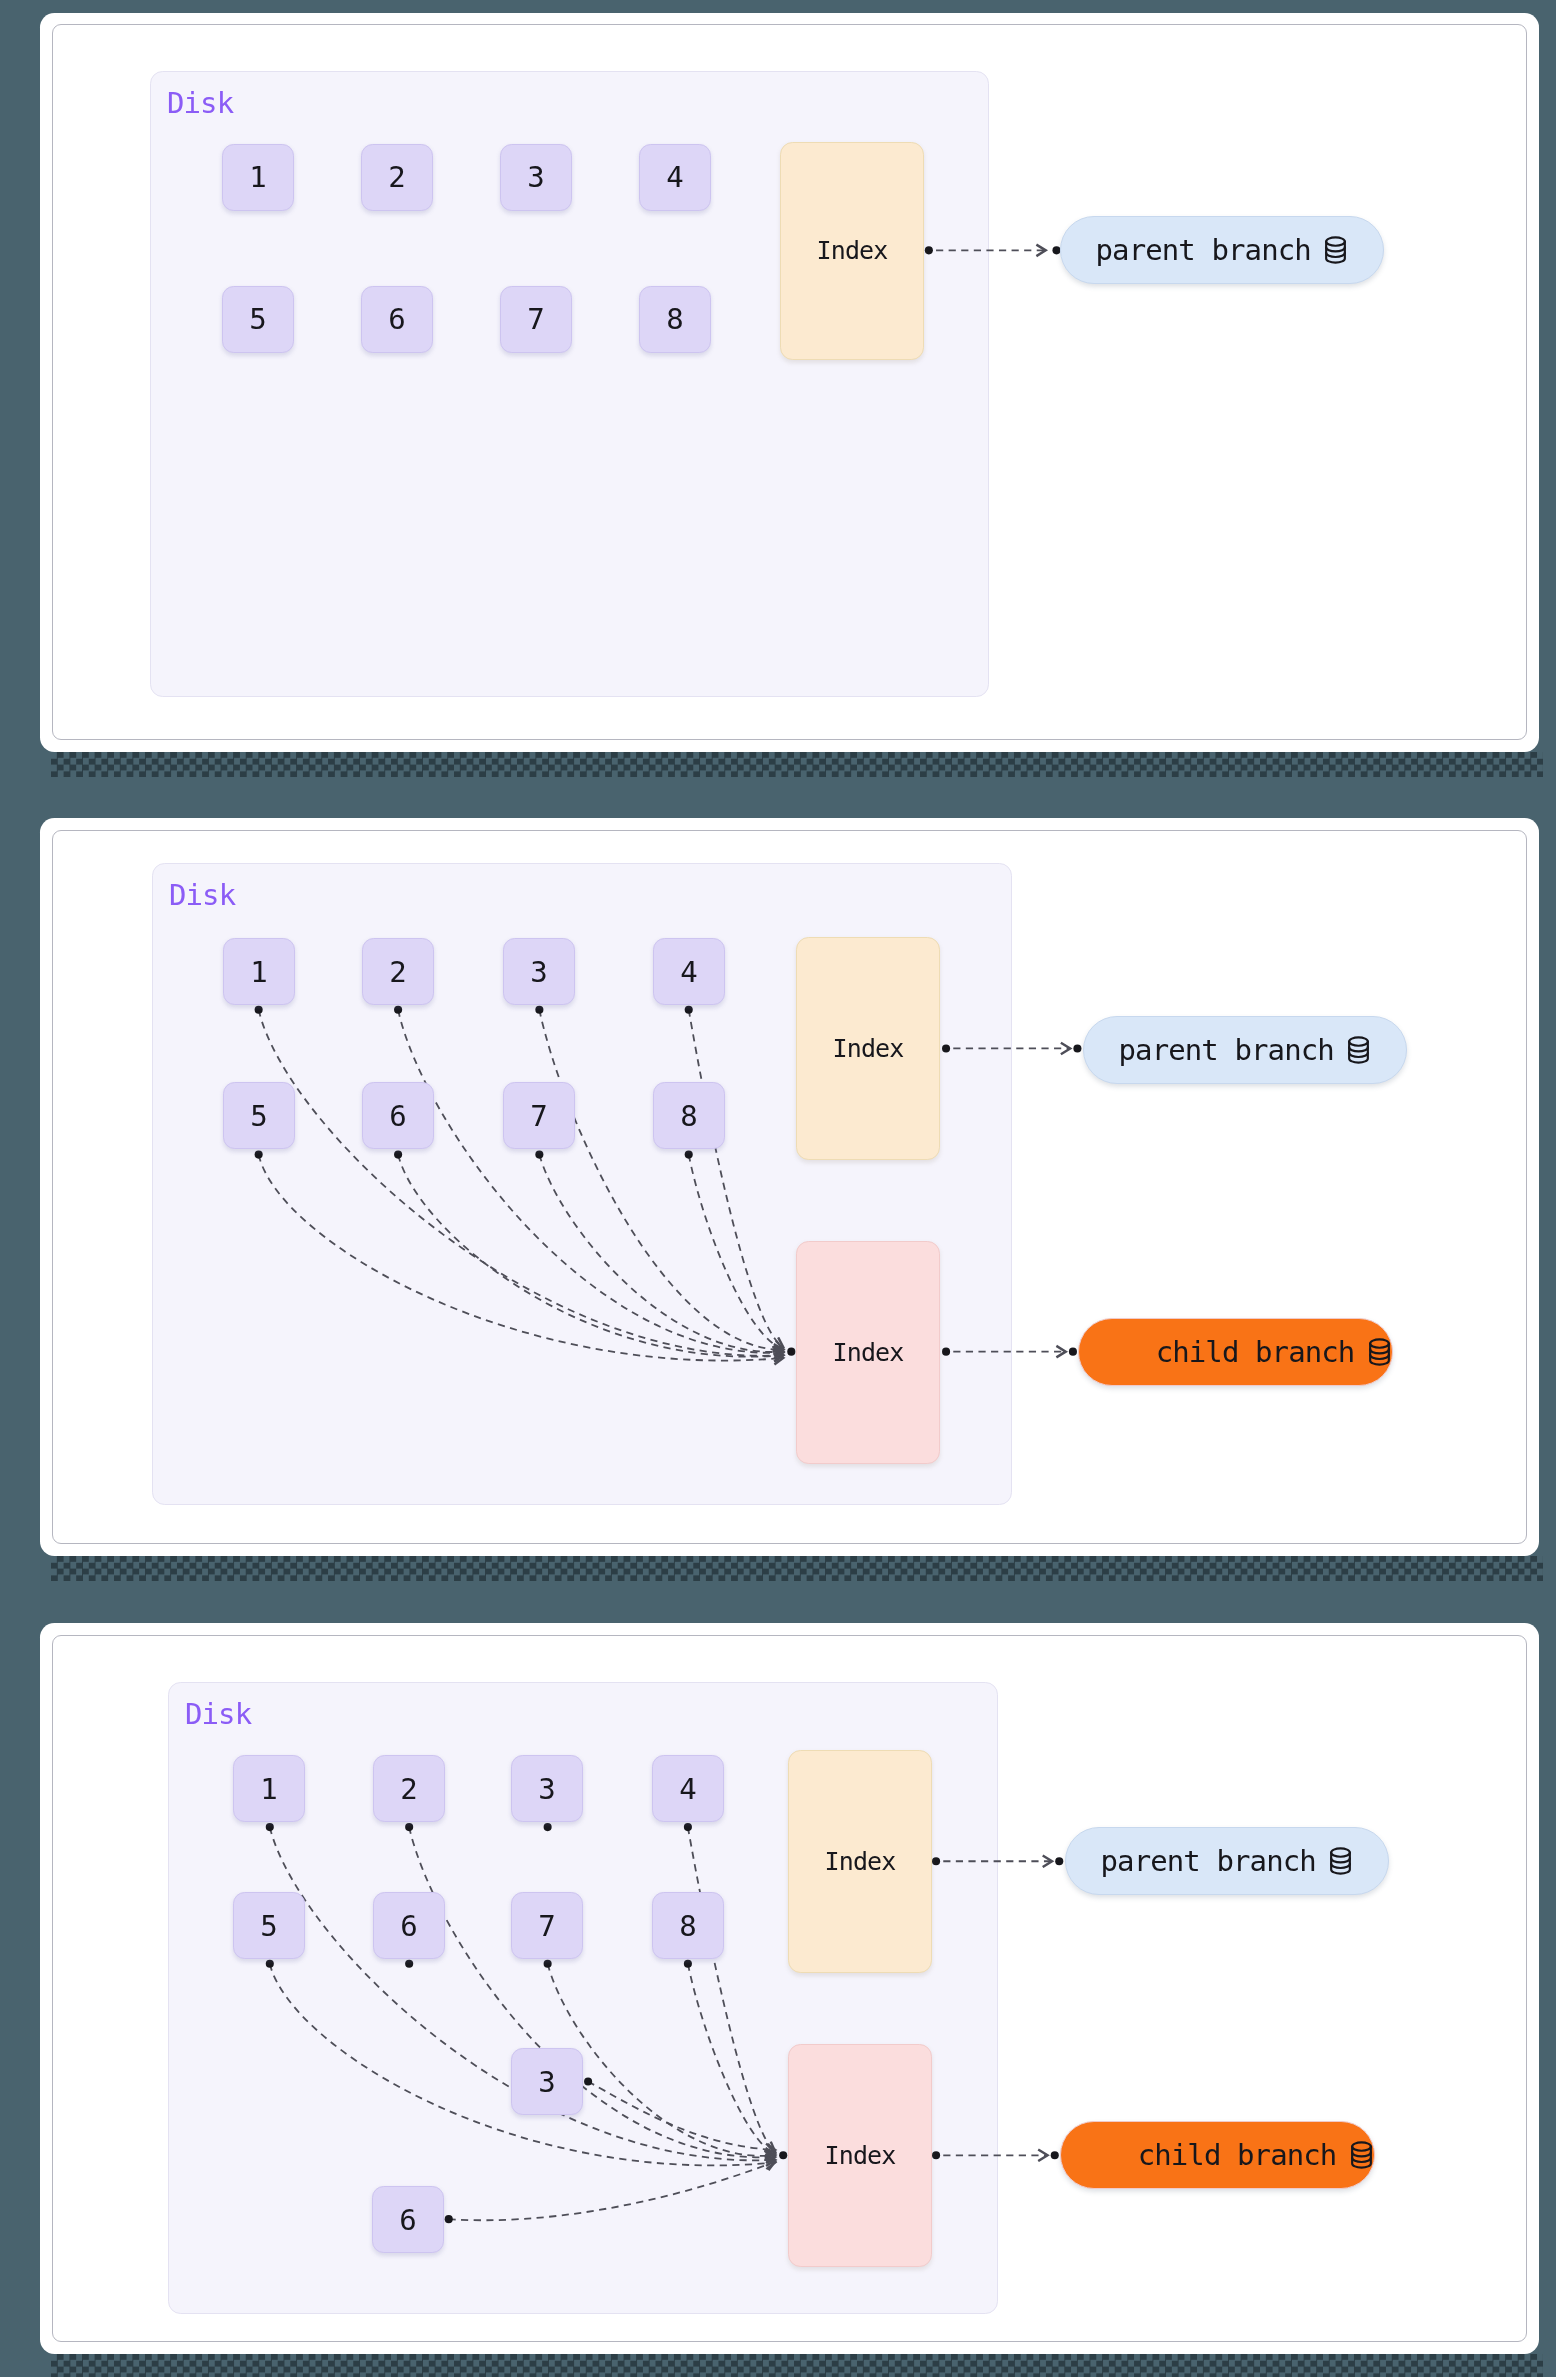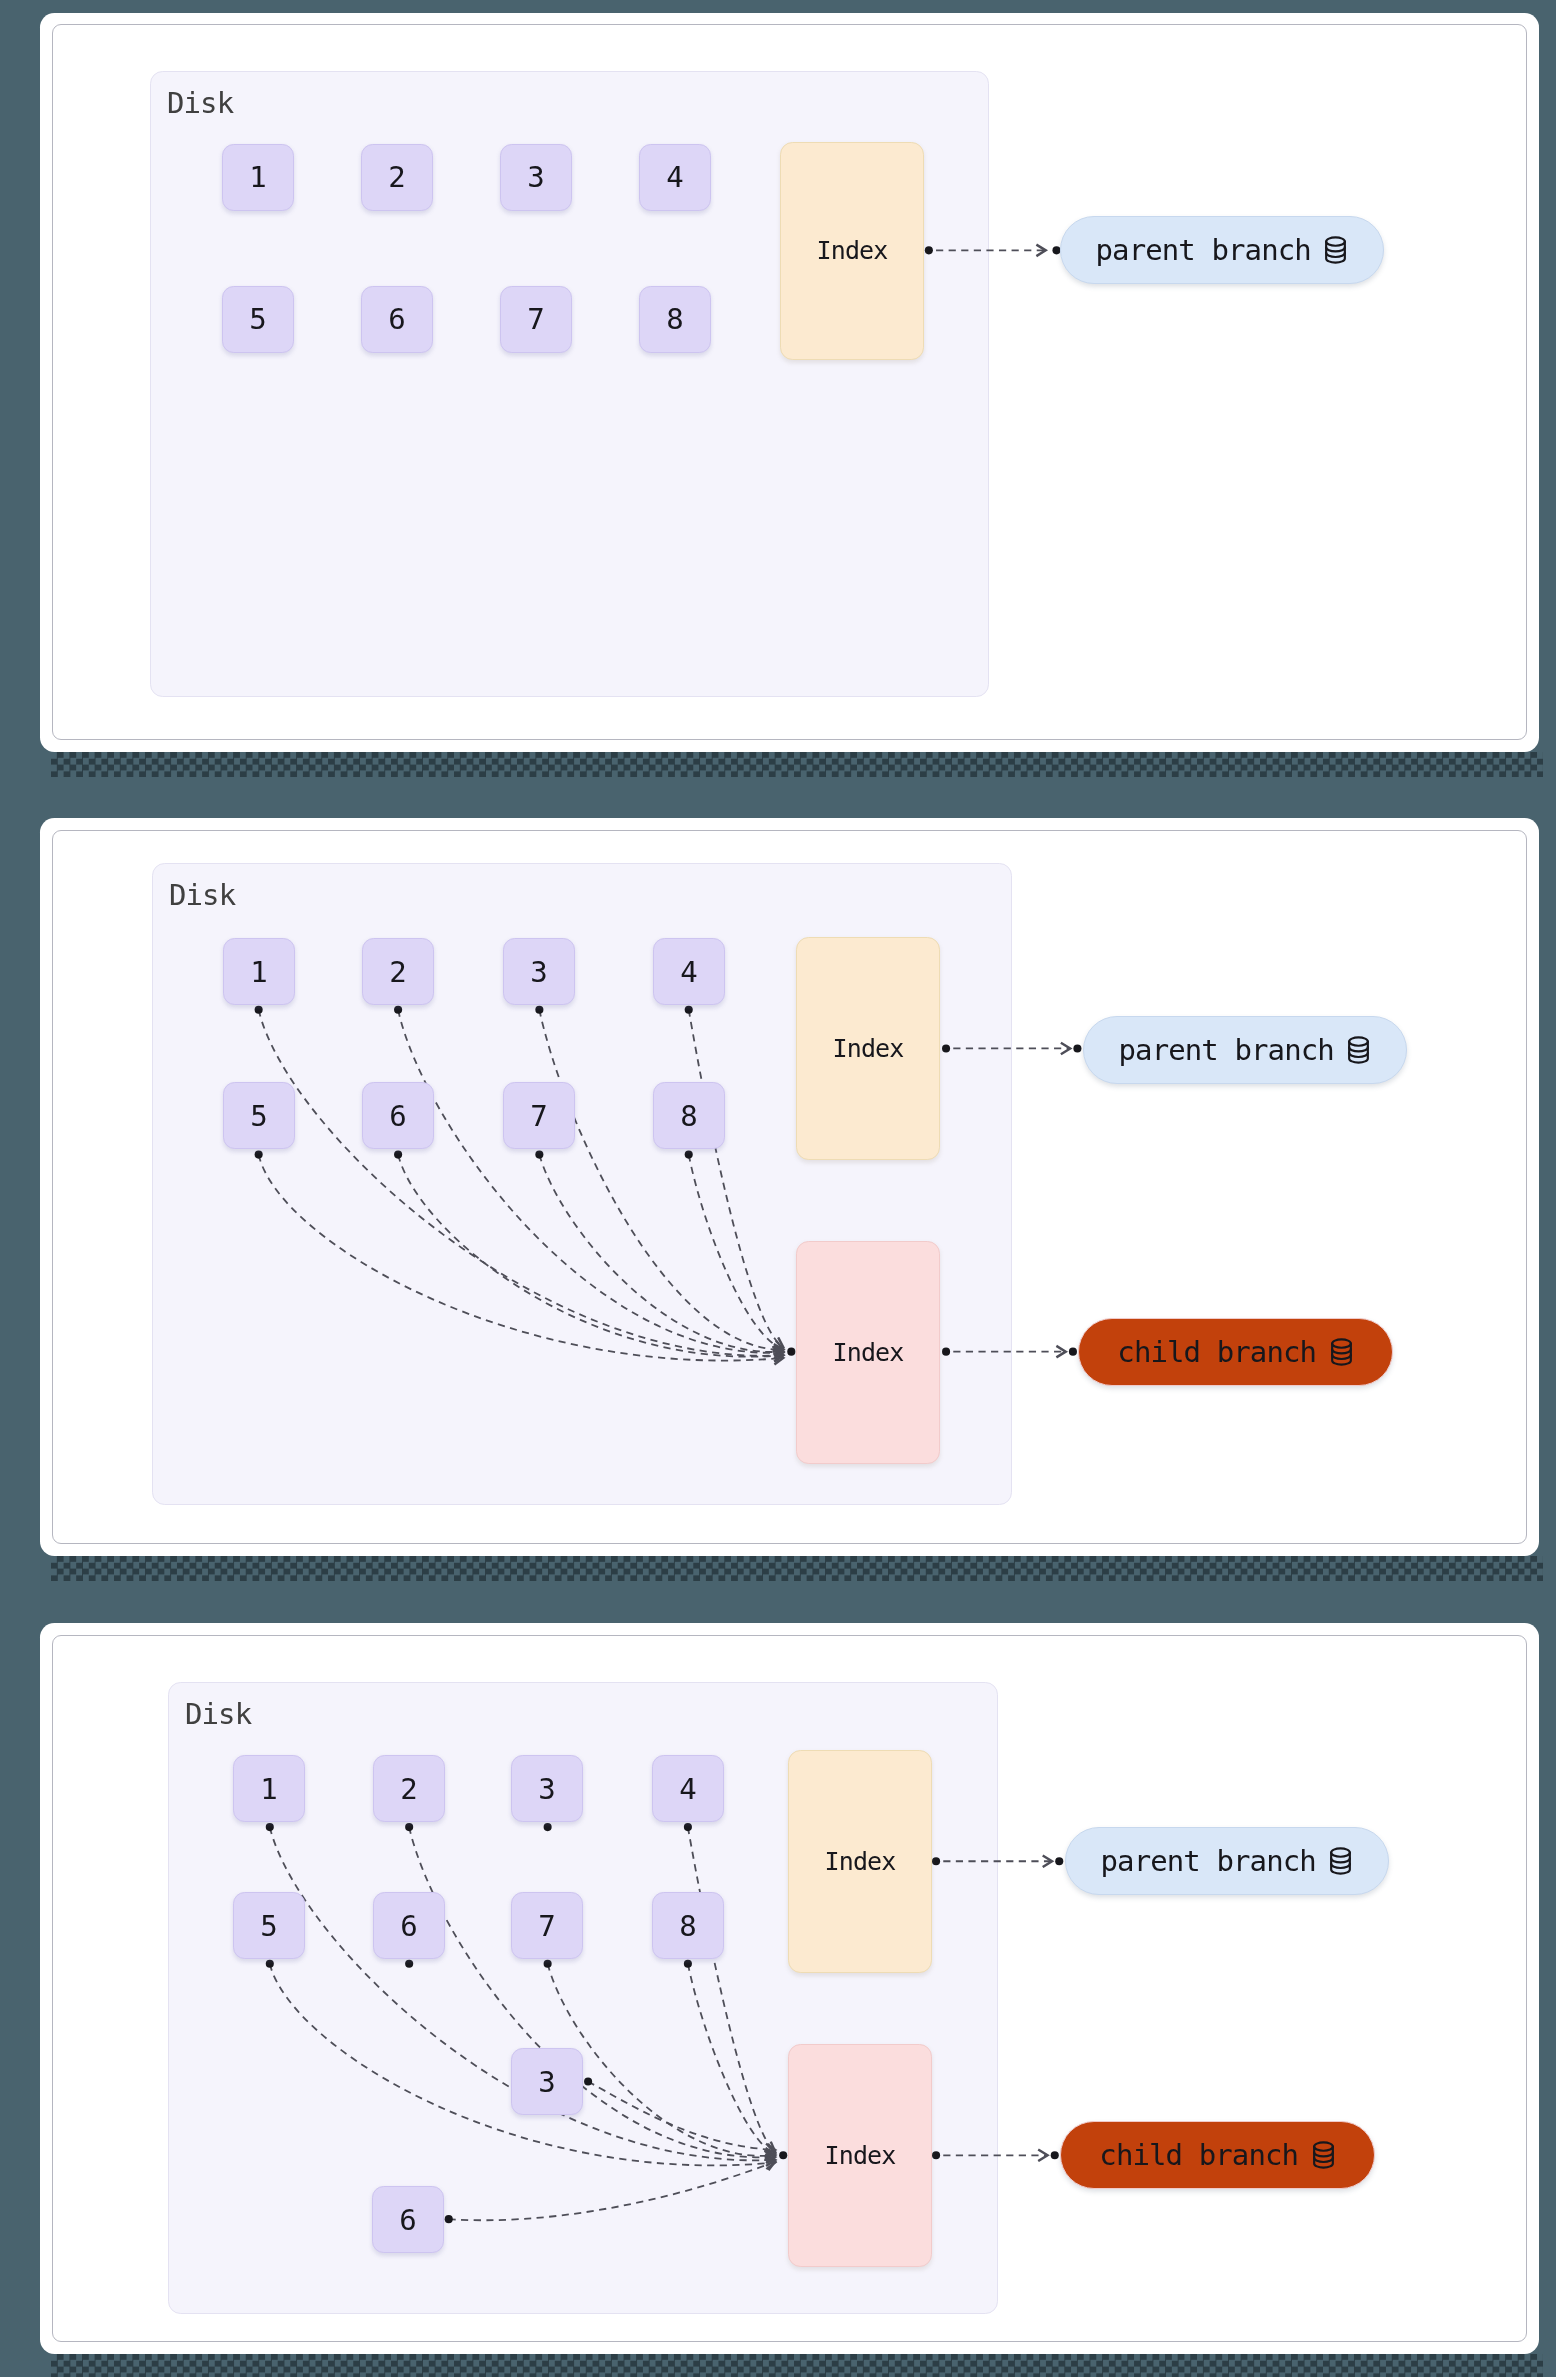--- a/index.html
+++ b/index.html
@@ -28,21 +28,21 @@
     background-size:12.6px 12.6px;
   }
   .disk{
     position:absolute;
     background:#f5f4fc;
     border:1.8px solid #e4e2f2;
     border-radius:12.6px;
   }
   .disk-label{
     position:absolute;left:16px;top:16px;
-    font-size:29px;line-height:1.1;color:#404040;
+    font-size:29px;line-height:1.1;color:#8b5cf6;
     letter-spacing:-0.9px;
   }
   .block{
     position:absolute;width:72px;height:67px;
     background:#ddd6f7;border:1.8px solid #cdc4f0;border-radius:11.7px;
     display:flex;align-items:center;justify-content:center;
     font-size:29px;
     box-shadow:0 2.7px 4.5px rgba(110,110,165,0.20);
     box-sizing:border-box;
   }
@@ -57,21 +57,21 @@
   .index.parent{background:#fcead0;border:1.8px solid #eedcb4;}
   .index.child{background:#fbdddd;border:1.8px solid #f2cbcb;}
   .pill{
     position:absolute;height:68px;border-radius:34px;
     display:flex;align-items:center;justify-content:center;gap:12.6px;
     font-size:29px;letter-spacing:-0.9px;
     box-sizing:border-box;
     box-shadow:0 2.7px 5.4px rgba(70,90,110,0.18);
   }
   .pill.blue{background:#d9e7f8;border:1.8px solid #c7d8ee;}
-  .pill.pink{background:#c2410c;border:1.8px solid #f0c9c9;}
+  .pill.pink{background:#f97316;border:1.8px solid #f0c9c9;justify-content:flex-end;}
   .wires{position:absolute;left:0;top:0;pointer-events:none;}
   .wires path,.wires line{
     fill:none;stroke:#4e4e58;stroke-width:2;
     stroke-dasharray:8 6;
   }
   .wires circle{fill:#17171c;stroke:none;}
   .dbicon{flex:0 0 auto;}
 </style>
 </head>
 <body>

